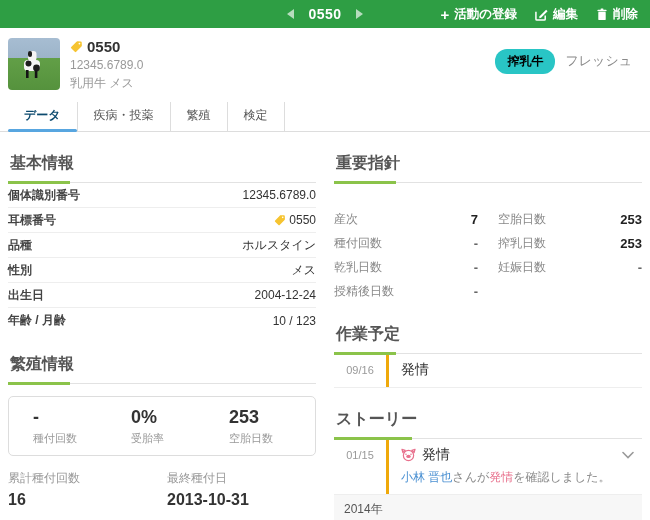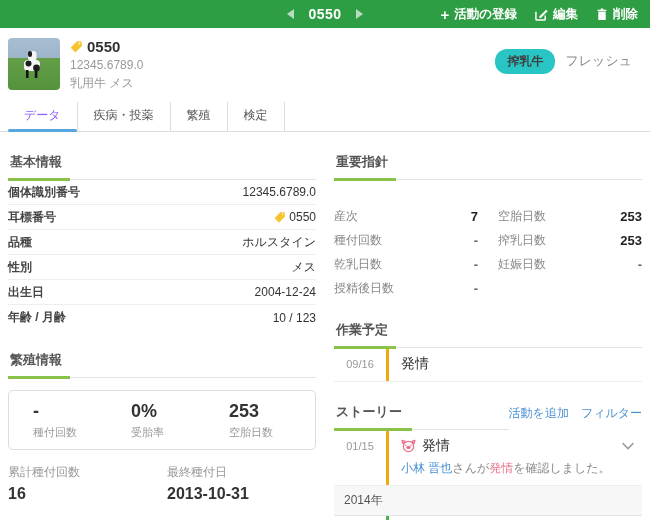--- a/index.html
+++ b/index.html
@@ -17,34 +17,34 @@
   .topbar-btn{ display:flex; align-items:center; gap:5px; font-size:12.5px; font-weight:bold; color:#fff; cursor:pointer; }
   .plus-glyph{ font-size:15px; font-weight:bold; line-height:1; }
 
   
   .profile{ display:flex; padding:10px 12px 6px 8px; }
   .cow-photo{ width:52px; height:52px; border-radius:4px; overflow:hidden; background:linear-gradient(#a7bdd2 0%, #9db4c9 38%, #629f47 38%, #55923d 100%); flex:0 0 auto; }
   .profile-info{ margin-left:10px; }
   .name-line{ display:flex; align-items:center; gap:4px; font-size:15px; font-weight:bold; color:#333; }
   .sub-line{ font-size:12px; color:#999; margin-top:3px; }
   .profile-badges{ margin-left:auto; display:flex; align-items:center; gap:10px; margin-top:-8px; padding-right:6px; }
-  .badge-pill{ background:#29c5c5; color:#404040; font-size:12px; font-weight:bold; padding:4px 12px; border-radius:12px; }
+  .badge-pill{ background:#29c5c5; color:#000000; font-size:12px; font-weight:bold; padding:4px 12px; border-radius:12px; }
   .badge-plain{ color:#8a8a8a; font-size:13px; }
 
   
   .tabs{ display:flex; border-bottom:1px solid #ddd; padding-left:8px; margin-top:4px; }
   .tab{ position:relative; font-size:12px; color:#555; padding:5px 16px 7px; border-right:1px solid #ddd; cursor:pointer; }
-  .tab.active{ color:#8b5cf6; font-weight:normal; }
+  .tab.active{ color:#0c4a6e; font-weight:bold; }
   .tab.active::after{ content:""; position:absolute; left:0; right:0; bottom:-1px; height:3px; background:#58a6e0; border-radius:2px; }
 
   
   .content{ display:flex; justify-content:space-between; padding:0 8px; }
   .col{ width:308px; }
 
-  .section-title{ position:relative; margin-top:21px; padding:0 0 8px 2px; font-size:13px; font-weight:bold; color:#555; border-bottom:1px solid #e2e2e2; }
+  .section-title{ position:relative; margin-top:21px; padding:0 0 8px 2px; font-size:16px; font-weight:bold; color:#555; border-bottom:1px solid #e2e2e2; }
   .section-title::after{ content:""; position:absolute; left:0; bottom:-2px; height:3px; width:62px; background:#8bc34a; }
   .section-title.wide::after{ width:78px; }
   .section-head{ display:flex; align-items:flex-end; }
   .section-links{ margin-left:auto; display:flex; gap:12px; padding-bottom:8px; }
   .link{ color:#4a90d2; font-size:12px; cursor:pointer; }
 
   
   .info-row{ display:flex; align-items:center; height:25px; border-bottom:1px solid #eee; font-size:12px; }
   .info-label{ font-weight:bold; color:#444; }
   .info-value{ margin-left:auto; color:#333; display:flex; align-items:center; gap:3px; }
@@ -280,24 +280,20 @@
       <div class="feed-row">
         <div class="feed-date">09/16</div>
         <div class="feed-bar bar-orange"></div>
         <div class="feed-body">
           <div class="feed-title">発情</div>
         </div>
       </div>
 
       <div class="section-head">
         <div class="section-title wide" style="flex:1;">ストーリー</div>
-        <div class="section-links">
-          <span class="link">活動を追加</span>
-          <span class="link">フィルター</span>
-        </div>
       </div>
 
       <div class="feed-row">
         <div class="feed-date">01/15</div>
         <div class="feed-bar bar-orange"></div>
         <div class="feed-body">
           <div class="feed-title">
             <span>
               <svg width="15" height="14" viewBox="0 0 16 15">
                   <path d="M2 5 L1 1.5 L4.5 2.5 Z" fill="none" stroke="#e8718d" stroke-width="1.3" stroke-linejoin="round"></path>

